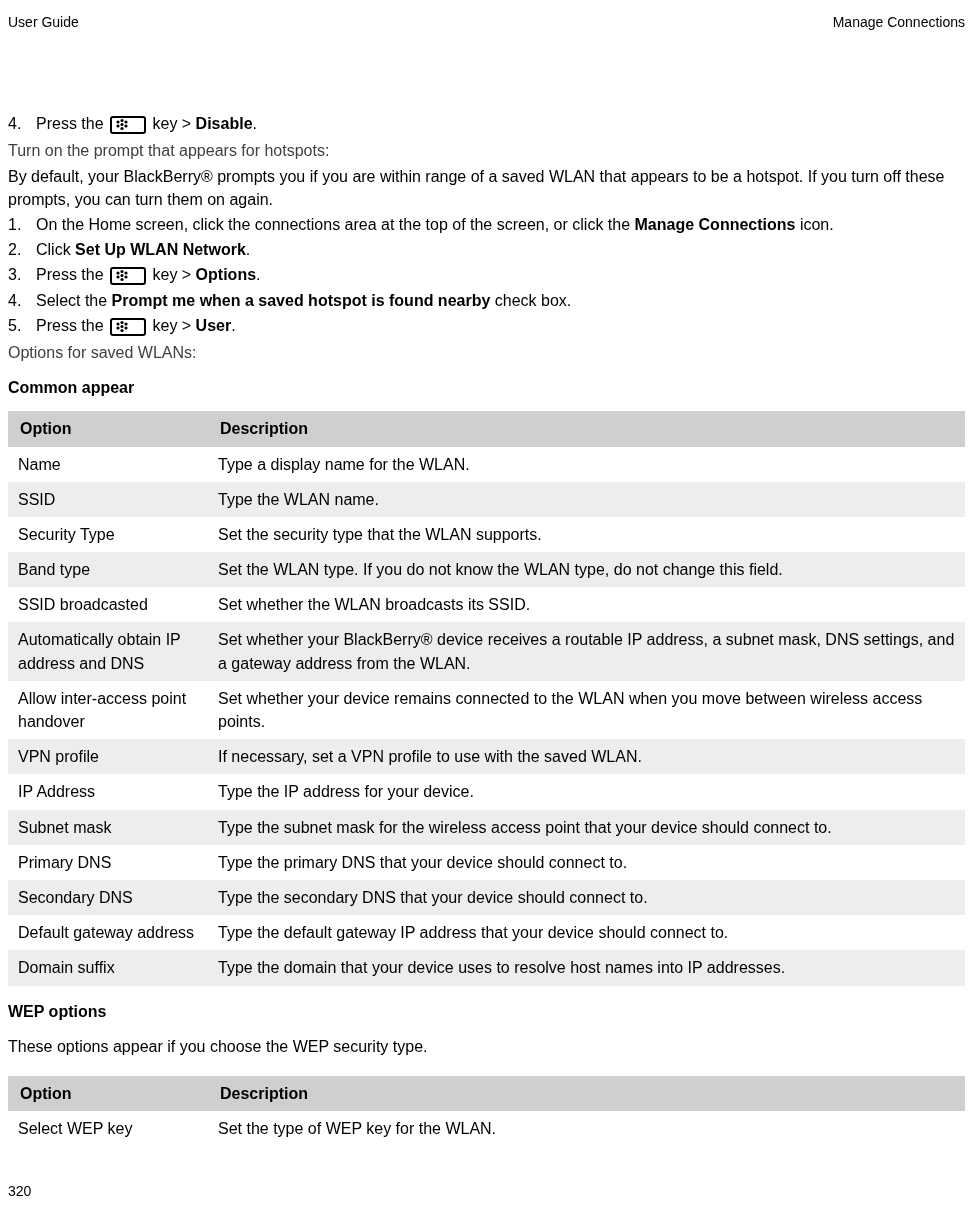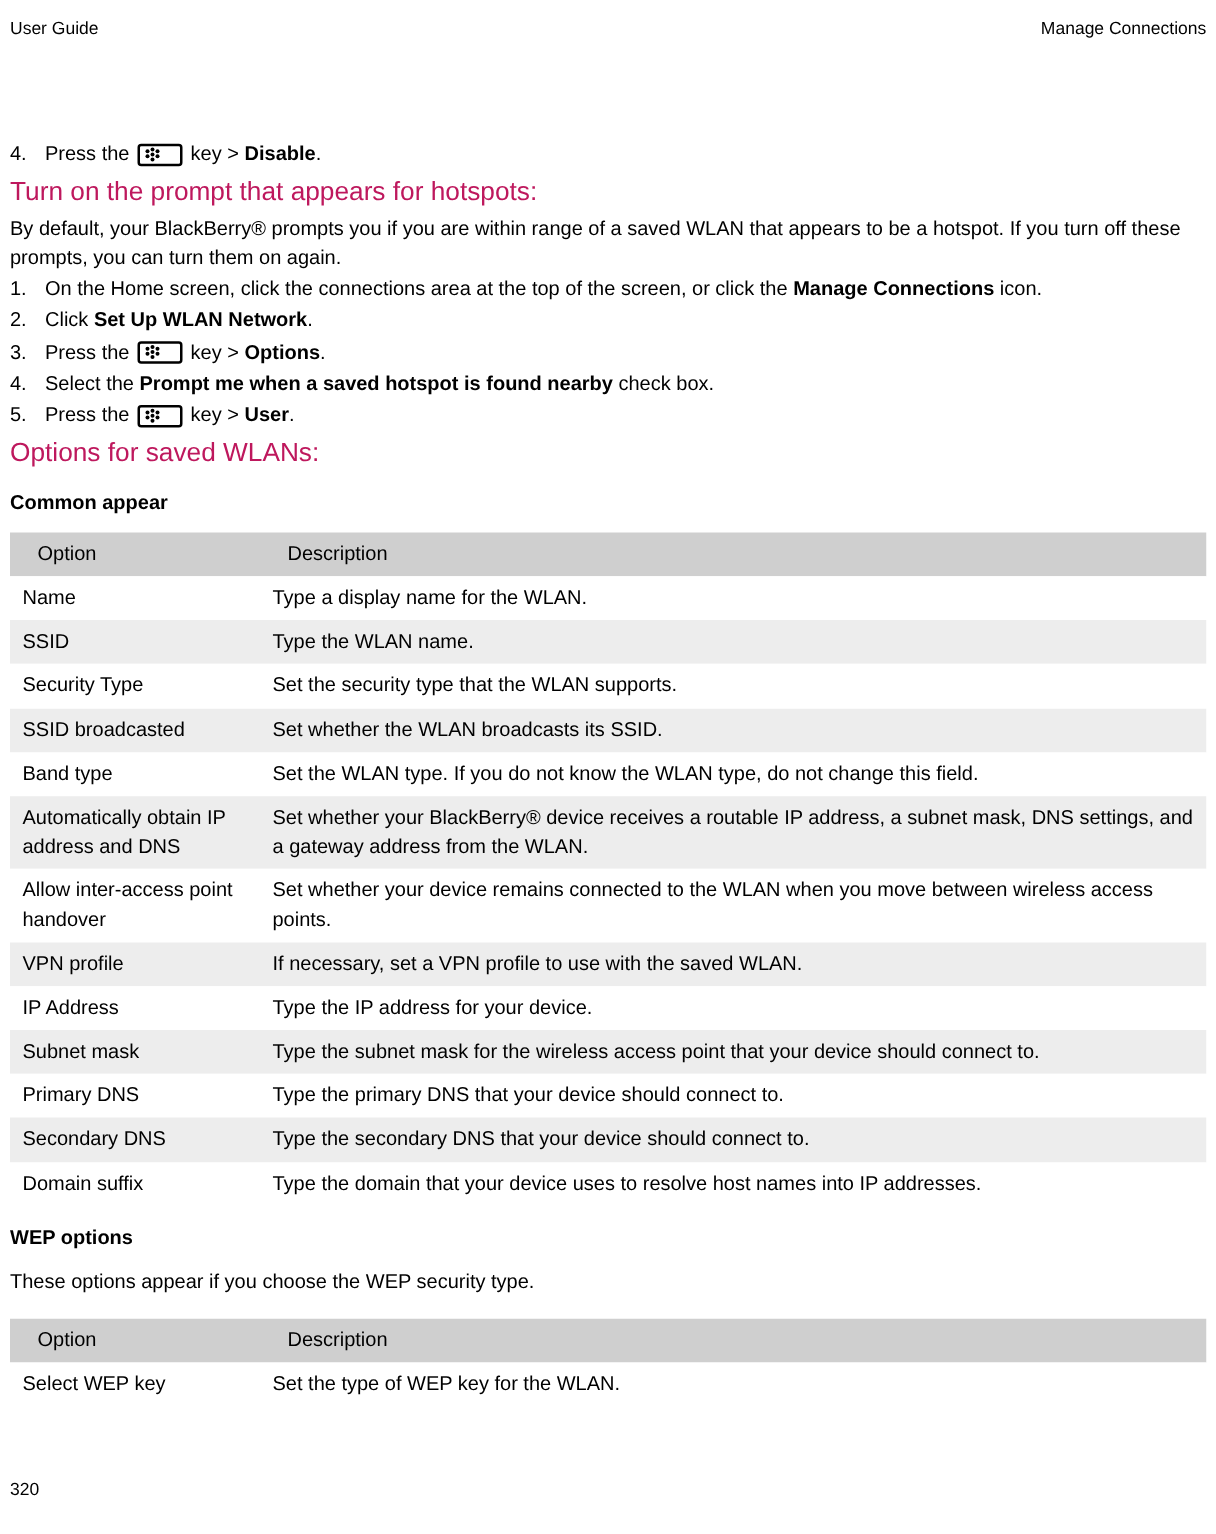--- a/index.html
+++ b/index.html
@@ -44,39 +44,39 @@
   .step-num {
     width: 28px;
     flex-shrink: 0;
   }
   .step-text {
     flex: 1;
   }
   h3.section-heading {
     font-family: "Trebuchet MS", "Segoe UI", sans-serif;
     font-weight: normal;
-    font-size: 21px;
-    color: #be185d;
+    font-size: 16px;
+    color: #404040;
     margin: 4px 0 2px 0;
   }
   .sub-heading {
     font-weight: bold;
     margin: 12px 0 12px 0;
   }
   table.options {
     width: 100%;
     border-collapse: collapse;
     margin-bottom: 14px;
     font-size: 16px;
   }
   table.options th {
     text-align: left;
     background: #cfcfcf;
-    font-weight: normal;
-    padding: 6px 22px;
+    font-weight: bold;
+    padding: 6px 12px;
   }
   table.options td {
     padding: 6px 10px;
     vertical-align: top;
   }
   table.options tbody tr:nth-child(even) {
     background: #ededed;
   }
   table.options tbody tr:nth-child(odd) {
     background: #ffffff;
@@ -183,28 +183,28 @@
       </tr>
       <tr>
         <td>SSID</td>
         <td>Type the WLAN name.</td>
       </tr>
       <tr>
         <td>Security Type</td>
         <td>Set the security type that the WLAN supports.</td>
       </tr>
       <tr>
+        <td>Band type</td>
+        <td>Set the WLAN type. If you do not know the WLAN type, do not change this field.</td>
+      </tr>
+      <tr>
         <td>SSID broadcasted</td>
         <td>Set whether the WLAN broadcasts its SSID.</td>
       </tr>
       <tr>
-        <td>Band type</td>
-        <td>Set the WLAN type. If you do not know the WLAN type, do not change this field.</td>
-      </tr>
-      <tr>
         <td>Automatically obtain IP address and DNS</td>
         <td>Set whether your BlackBerry® device receives a routable IP address, a subnet mask, DNS settings, and a gateway address from the WLAN.</td>
       </tr>
       <tr>
         <td>Allow inter-access point handover</td>
         <td>Set whether your device remains connected to the WLAN when you move between wireless access points.</td>
       </tr>
       <tr>
         <td>VPN profile</td>
         <td>If necessary, set a VPN profile to use with the saved WLAN.</td>
@@ -217,20 +217,24 @@
         <td>Subnet mask</td>
         <td>Type the subnet mask for the wireless access point that your device should connect to.</td>
       </tr>
       <tr>
         <td>Primary DNS</td>
         <td>Type the primary DNS that your device should connect to.</td>
       </tr>
       <tr>
         <td>Secondary DNS</td>
         <td>Type the secondary DNS that your device should connect to.</td>
+      </tr>
+      <tr>
+        <td>Default gateway address</td>
+        <td>Type the default gateway IP address that your device should connect to.</td>
       </tr>
       <tr>
         <td>Domain suffix</td>
         <td>Type the domain that your device uses to resolve host names into IP addresses.</td>
       </tr>
     </tbody>
 </table>
 
 <p class="sub-heading">WEP options</p>
 <p class="body-text" style="margin-bottom:18px">These options appear if you choose the WEP security type.</p>

